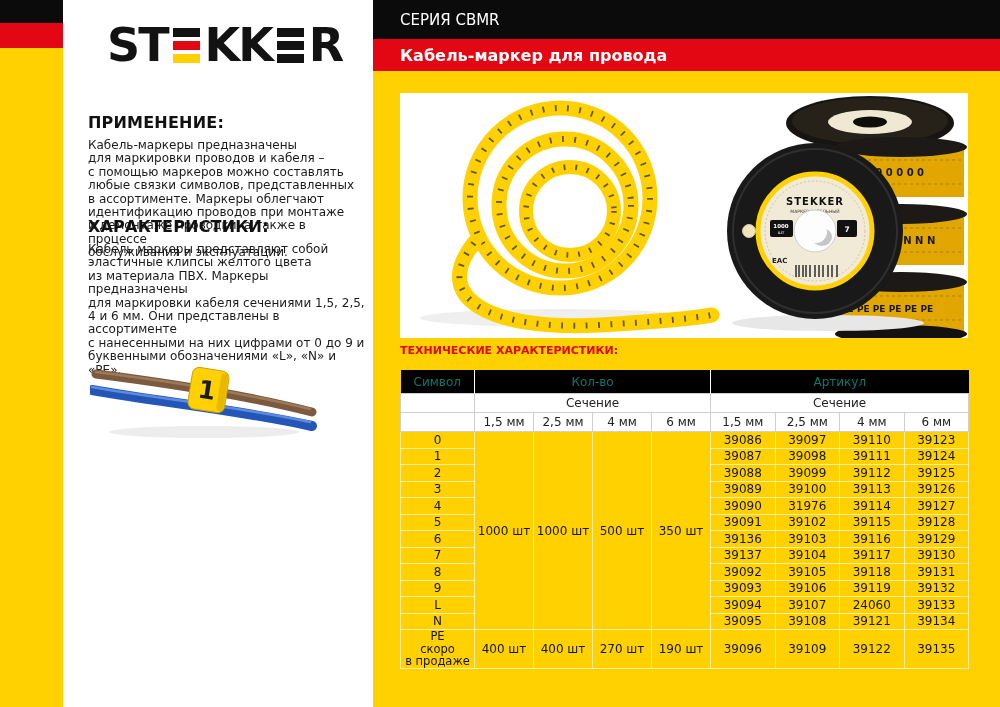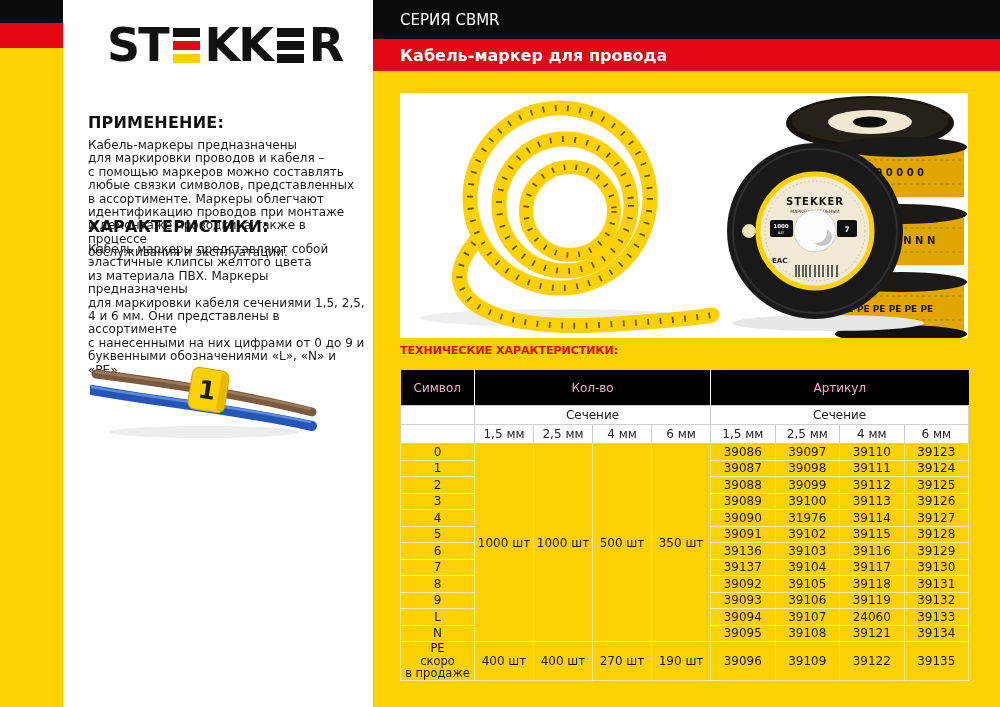--- a/index.html
+++ b/index.html
@@ -41,21 +41,21 @@
   
   .photo-box{position:absolute;left:400px;top:93px;width:568px;height:245px;background:#fff;}
 
   
   .tech-heading{position:absolute;left:400px;top:344px;font-size:11px;font-weight:bold;color:#E30613;}
 
   
   .spec-table{position:absolute;left:400px;top:370px;width:568px;border-collapse:collapse;
               table-layout:fixed;font-size:12px;text-align:center;}
   .spec-table th,.spec-table td{padding:0;vertical-align:middle;}
-  .head-black th{background:#000;color:#f9a8d4;font-weight:normal;height:35px;
+  .head-black th{background:#000;color:#0f766e;font-weight:normal;height:23px;
                  border-right:1px solid #fff;font-size:12px;}
   .head-black th:last-child{border-right:none;}
   .head-white td{background:#fff;border:1px solid #cfcfcf;height:18px;font-size:12px;color:#222;}
   tbody td{height:15.5px;border:1px solid rgba(255,255,255,.62);color:#161616;}
   tbody td.qty-cell{border:1px solid rgba(255,255,255,.62);}
   tbody tr.pe-row td{height:37px;}
   .pe-symbol{white-space:pre-line;font-size:11.5px;line-height:1.1;}
 </style>
 </head>
 <body>

